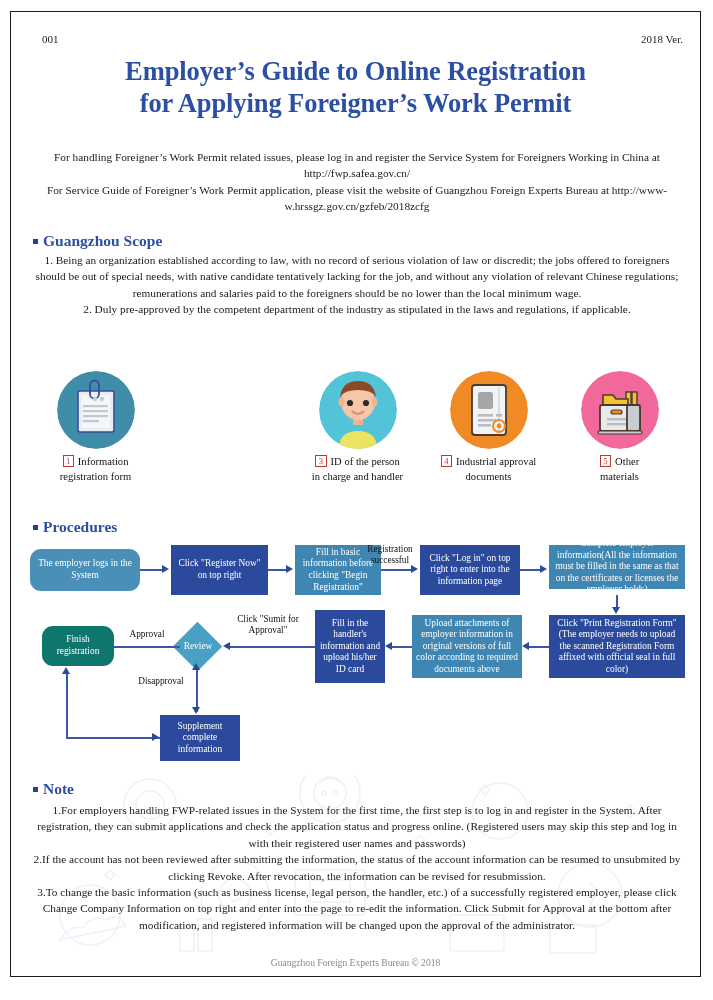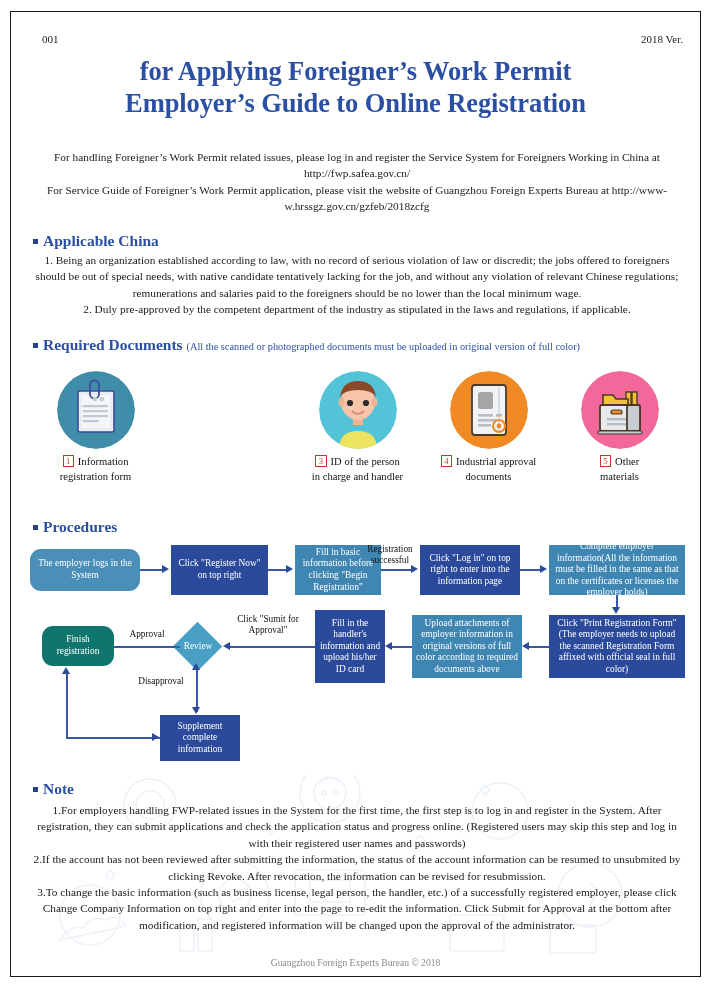--- a/index.html
+++ b/index.html
@@ -65,37 +65,33 @@
 </head>
 <body>
 
 <div id="page">
   <div id="frame"></div>
 
   <div class="hdr hdr-left">001</div>
   <div class="hdr hdr-right">2018 Ver.</div>
 
   <div id="title">
+    <span class="ln">Employer’s Guide to Online Registration</span>
     <span class="ln">for Applying Foreigner’s Work Permit</span>
-    <span class="ln">Employer’s Guide to Online Registration</span>
   </div>
 
   <div class="para" style="top: 149px; white-space: pre-line;">For handling Foreigner’s Work Permit related issues, please log in and register the Service System for Foreigners Working in China at http://fwp.safea.gov.cn/
 For Service Guide of Foreigner’s Work Permit application, please visit the website of Guangzhou Foreign Experts Bureau at http://www-w.hrssgz.gov.cn/gzfeb/2018zcfg</div>
 
   <div class="sec" style="top:232px;">
-    <span class="bullet"></span><span>Applicable China</span>
+    <span class="bullet"></span><span>Guangzhou Scope</span>
   </div>
   <div class="para" style="top: 252px; white-space: pre-line;">1. Being an organization established according to law, with no record of serious violation of law or discredit; the jobs offered to foreigners should be out of special needs, with native candidate tentatively lacking for the job, and without any violation of relevant Chinese regulations; remunerations and salaries paid to the foreigners should be no lower than the local minimum wage.
 2. Duly pre-approved by the competent department of the industry as stipulated in the laws and regulations, if applicable.</div>
 
-  <div class="sec" style="top:336px;">
-    <span class="bullet"></span><span>Required Documents</span>
-    <span class="sub">(All the scanned or photographed documents must be uploaded in original version of full color)</span>
-  </div>
 
   <div id="docrow">
 
     <div class="doc" style="left:0px;">
       <div class="circ">
         <svg width="78" height="78" viewBox="0 0 78 78">
           <circle cx="39" cy="39" r="39" fill="#3f8da8"></circle>
           <rect x="21" y="20" width="36" height="41" rx="2" fill="#e9edf2" stroke="#3b4b9e" stroke-width="1.6"></rect>
           <rect x="25" y="24" width="28" height="33" fill="#f4f6f9"></rect>
           <path d="M33 14 a4.5 4.5 0 0 1 9 0 v9 a4.5 4.5 0 0 1 -9 0 z" fill="none" stroke="#3b4b9e" stroke-width="1.8"></path>
@@ -195,21 +191,21 @@
     <div class="fbox b-mid" style="left:265px;top:2px;width:86px;height:50px;">Fill in basic information before clicking "Begin Registration"</div>
 
     <div class="arrlbl" style="left:325px;top:1px;width:70px;">Registration successful</div>
     <div class="ln-h" style="left:351px;top:26px;width:32px;"></div>
     <div class="ar ar-r" style="left:381px;top:22px;"></div>
 
     <div class="fbox b-dark" style="left:390px;top:2px;width:100px;height:50px;">Click "Log in" on top right to enter into the information page</div>
     <div class="ln-h" style="left:490px;top:26px;width:22px;"></div>
     <div class="ar ar-r" style="left:510px;top:22px;"></div>
 
-    <div class="fbox b-mid" style="left:519px;top:2px;width:136px;height:50px;">Complete employer information(All the information must be filled in the same as that on the certificates or licenses the employer holds)</div>
+    <div class="fbox b-mid" style="left:519px;top:2px;width:136px;height:44px;">Complete employer information(All the information must be filled in the same as that on the certificates or licenses the employer holds)</div>
 
     <div class="ln-v" style="left:586px;top:52px;height:14px;"></div>
     <div class="ar ar-d" style="left:582px;top:64px;"></div>
 
     <div class="fbox b-dark" style="left:519px;top:72px;width:136px;height:63px;">Click "Print Registration Form"(The employer needs to upload the scanned Registration Form affixed with official seal in full color)</div>
     <div class="ln-h" style="left:495px;top:103px;width:24px;"></div>
     <div class="ar ar-l" style="left:492px;top:99px;"></div>
 
     <div class="fbox b-mid" style="left:382px;top:72px;width:110px;height:63px;">Upload attachments of employer information in original versions of full color according to required documents above</div>
     <div class="ln-h" style="left:358px;top:103px;width:24px;"></div>

